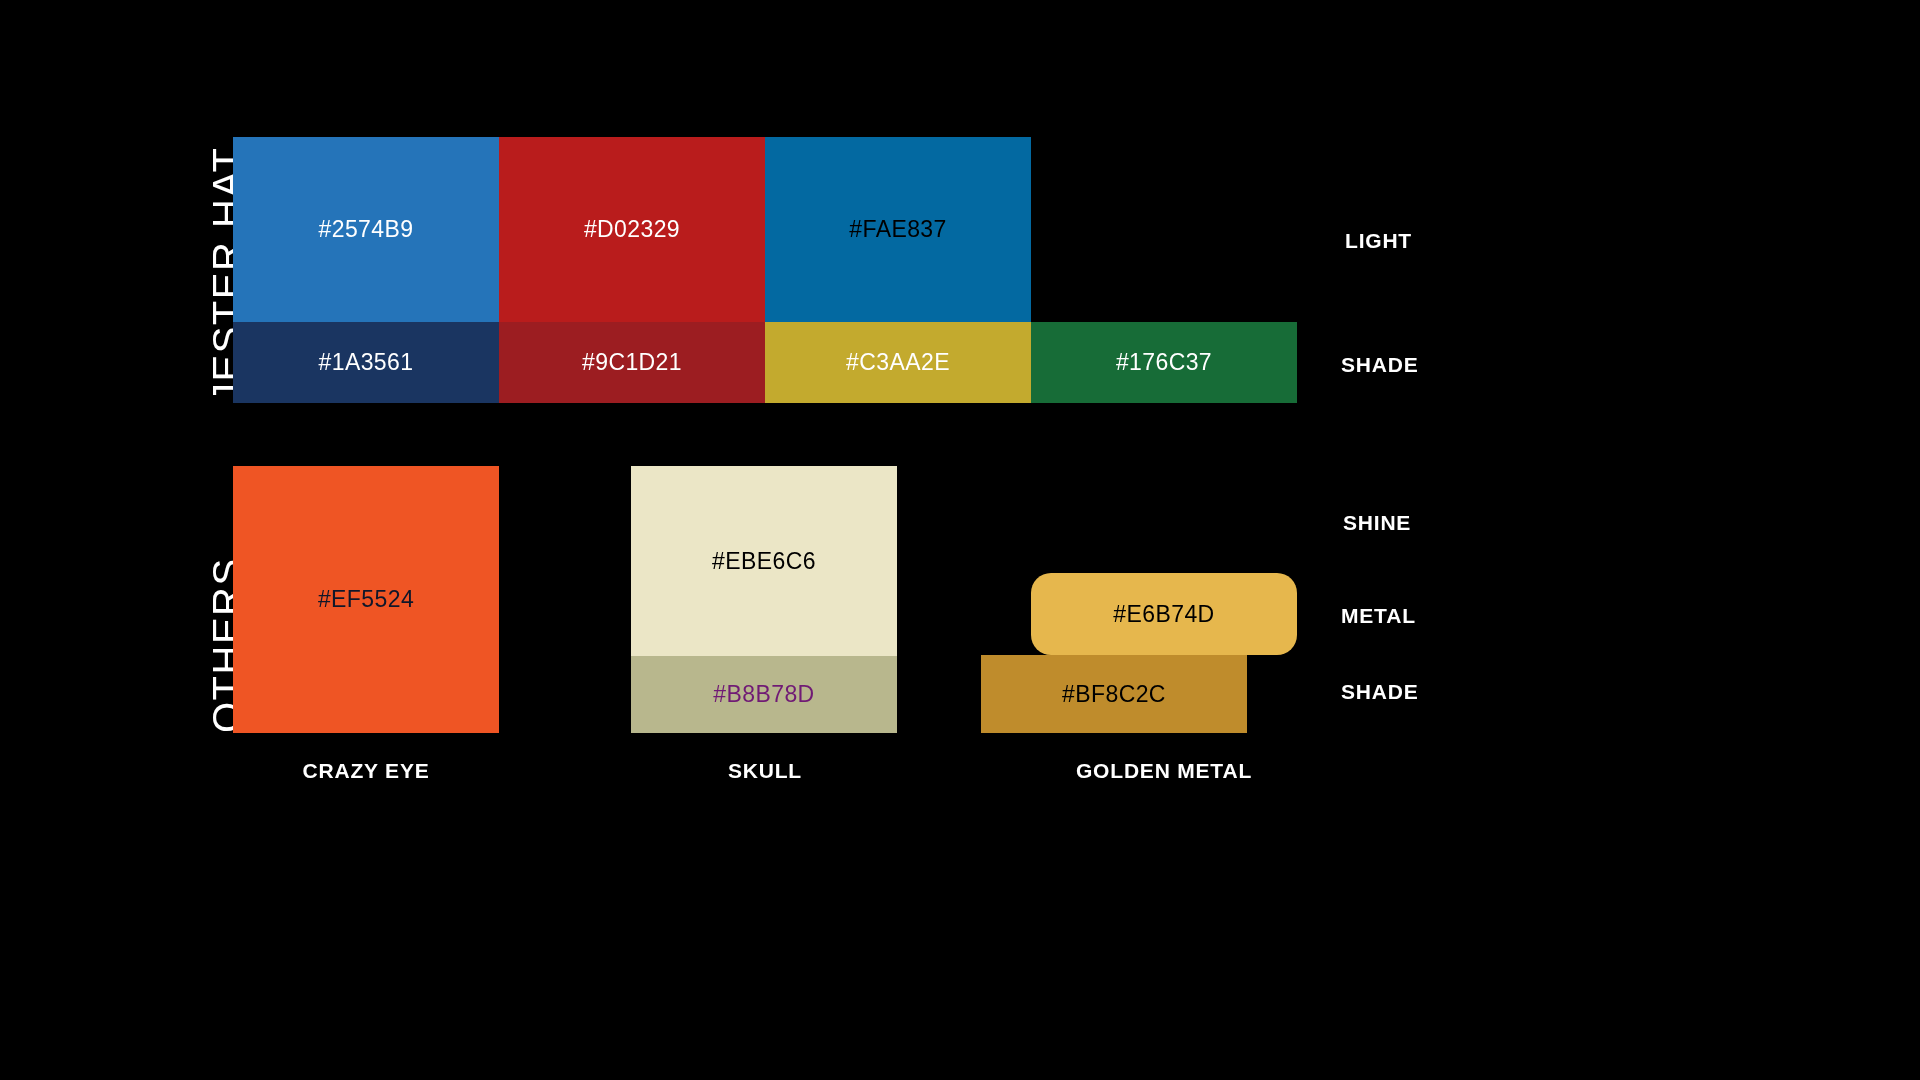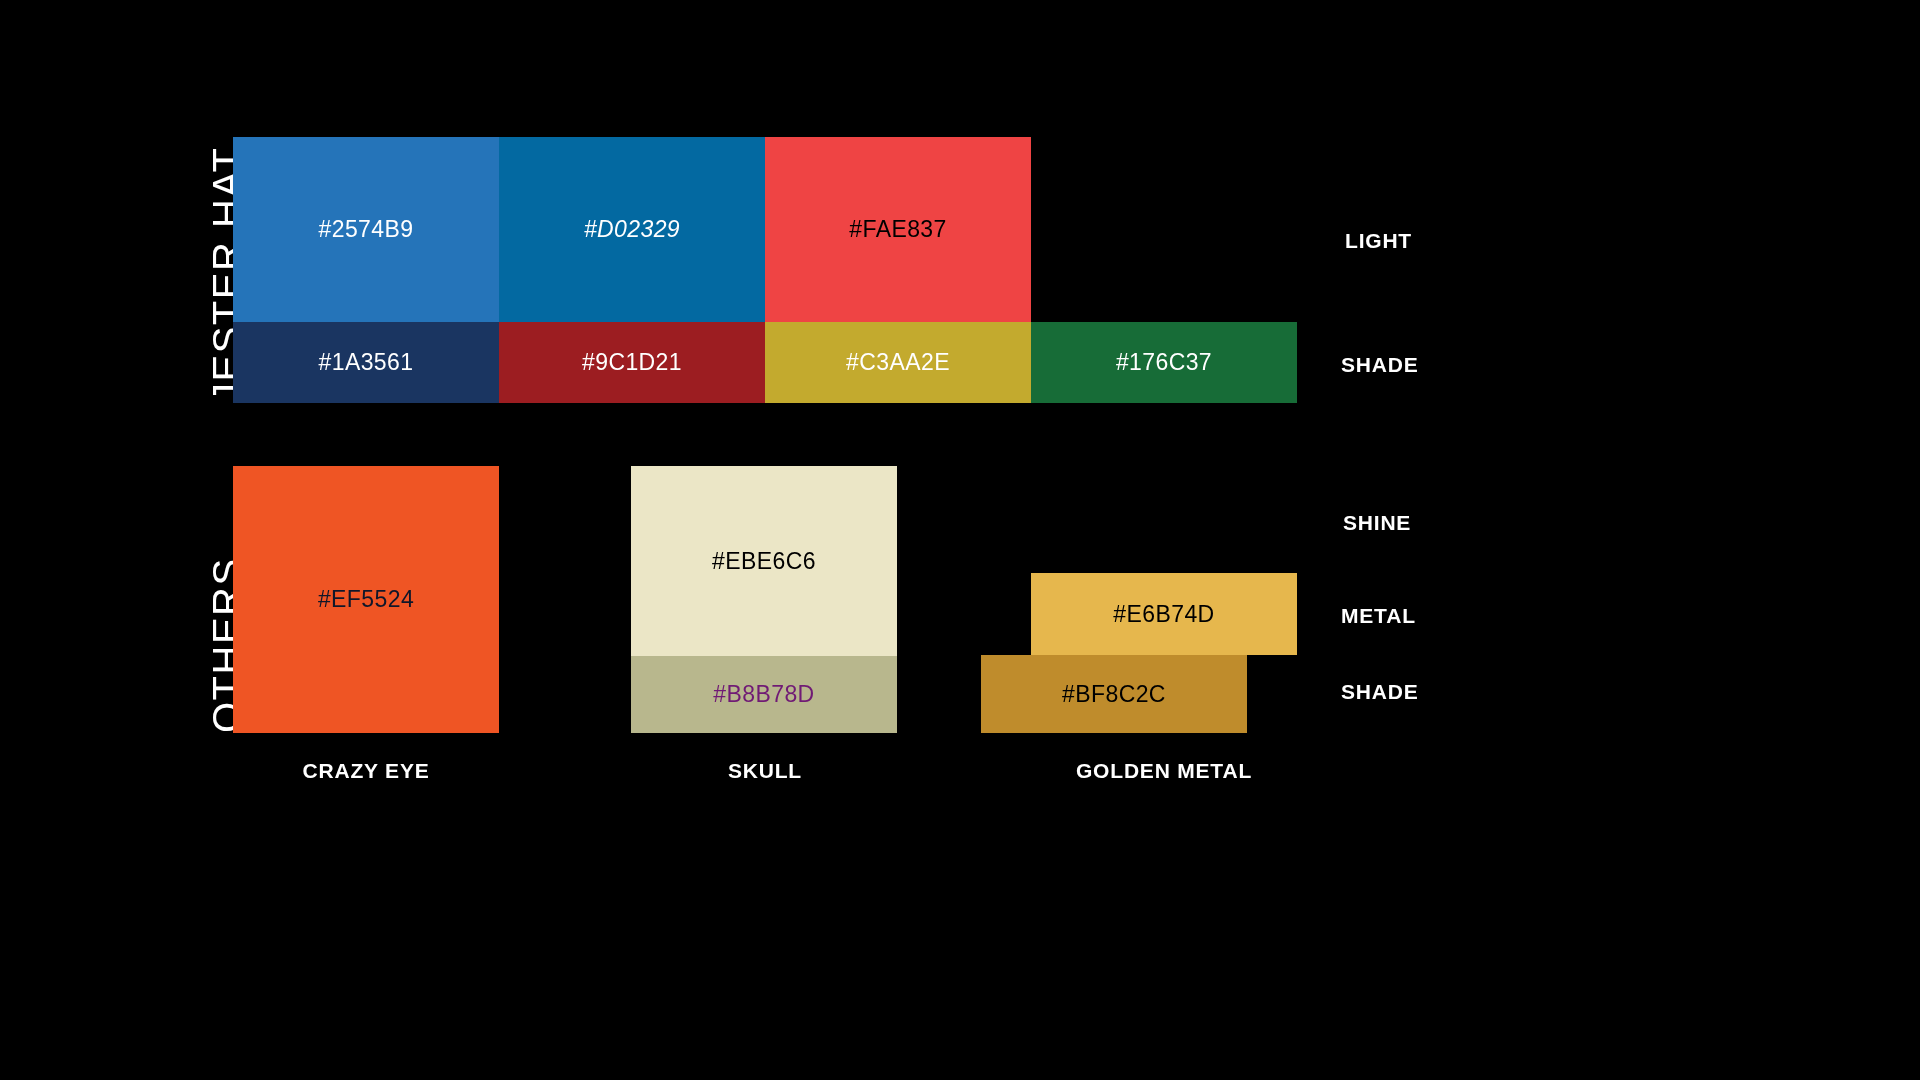--- a/index.html
+++ b/index.html
@@ -76,27 +76,27 @@
 <body>
 
 <div id="canvas">
     <div class="vlabel" style="left: 205px; top: 403px;">JESTER HAT</div>
     <div class="swatch" style="left: 233px; top: 137px; width: 266px; height: 185px; background: rgb(37, 116, 185);">
       <span class="swatch-code" style="color: rgb(255, 255, 255);">#2574B9</span>
     </div>
     <div class="swatch" style="left: 233px; top: 322px; width: 266px; height: 81px; background: rgb(26, 53, 97);">
       <span class="swatch-code" style="color: rgb(255, 255, 255);">#1A3561</span>
     </div>
-    <div class="swatch" style="left: 499px; top: 137px; width: 266px; height: 185px; background: #0369a1; font-style: italic;">
+    <div class="swatch" style="left: 499px; top: 137px; width: 266px; height: 185px; background: #b91c1c;">
       <span class="swatch-code" style="color: rgb(255, 255, 255);">#D02329</span>
     </div>
     <div class="swatch" style="left: 499px; top: 322px; width: 266px; height: 81px; background: rgb(156, 29, 33);">
       <span class="swatch-code" style="color: rgb(255, 255, 255);">#9C1D21</span>
     </div>
-    <div class="swatch" style="left: 765px; top: 137px; width: 266px; height: 185px; background: #ef4444;">
+    <div class="swatch" style="left: 765px; top: 137px; width: 266px; height: 185px; background: #0369a1;">
       <span class="swatch-code" style="color: rgb(0, 0, 0);">#FAE837</span>
     </div>
     <div class="swatch" style="left: 765px; top: 322px; width: 266px; height: 81px; background: rgb(195, 170, 46);">
       <span class="swatch-code" style="color: rgb(255, 255, 255);">#C3AA2E</span>
     </div>
     <div class="swatch" style="left: 1031px; top: 322px; width: 266px; height: 81px; background: rgb(23, 108, 55);">
       <span class="swatch-code" style="color: rgb(255, 255, 255);">#176C37</span>
     </div>
     <div class="row-label" style="left: 1345px; top: 229px;">LIGHT</div>
     <div class="row-label" style="left: 1341px; top: 353px;">SHADE</div>
@@ -105,21 +105,21 @@
       <span class="swatch-code" style="color: #0f172a;">#EF5524</span>
     </div>
     <div class="caption" style="left: 366px; top: 759px;">CRAZY EYE</div>
     <div class="swatch" style="left: 631px; top: 466px; width: 266px; height: 190px; background: rgb(235, 230, 198);">
       <span class="swatch-code" style="color: rgb(0, 0, 0);">#EBE6C6</span>
     </div>
     <div class="swatch" style="left: 631px; top: 656px; width: 266px; height: 77px; background: rgb(184, 183, 141);">
       <span class="swatch-code" style="color: #701a75;">#B8B78D</span>
     </div>
     <div class="caption" style="left: 765px; top: 759px;">SKULL</div>
-    <div class="swatch" style="left: 1031px; top: 573px; width: 266px; height: 82px; background: rgb(230, 183, 77);">
+    <div class="swatch" style="left: 1031px; top: 573px; width: 266px; height: 82px; background: rgb(230, 183, 77); border-radius: 20px;">
       <span class="swatch-code" style="color: rgb(0, 0, 0);">#E6B74D</span>
     </div>
     <div class="swatch" style="left: 981px; top: 655px; width: 266px; height: 78px; background: rgb(191, 140, 44);">
       <span class="swatch-code" style="color: rgb(0, 0, 0);">#BF8C2C</span>
     </div>
     <div class="caption" style="left: 1164px; top: 759px;">GOLDEN METAL</div>
     <div class="row-label" style="left: 1343px; top: 511px;">SHINE</div>
     <div class="row-label" style="left: 1341px; top: 604px;">METAL</div>
     <div class="row-label" style="left: 1341px; top: 680px;">SHADE</div>
   </div>

